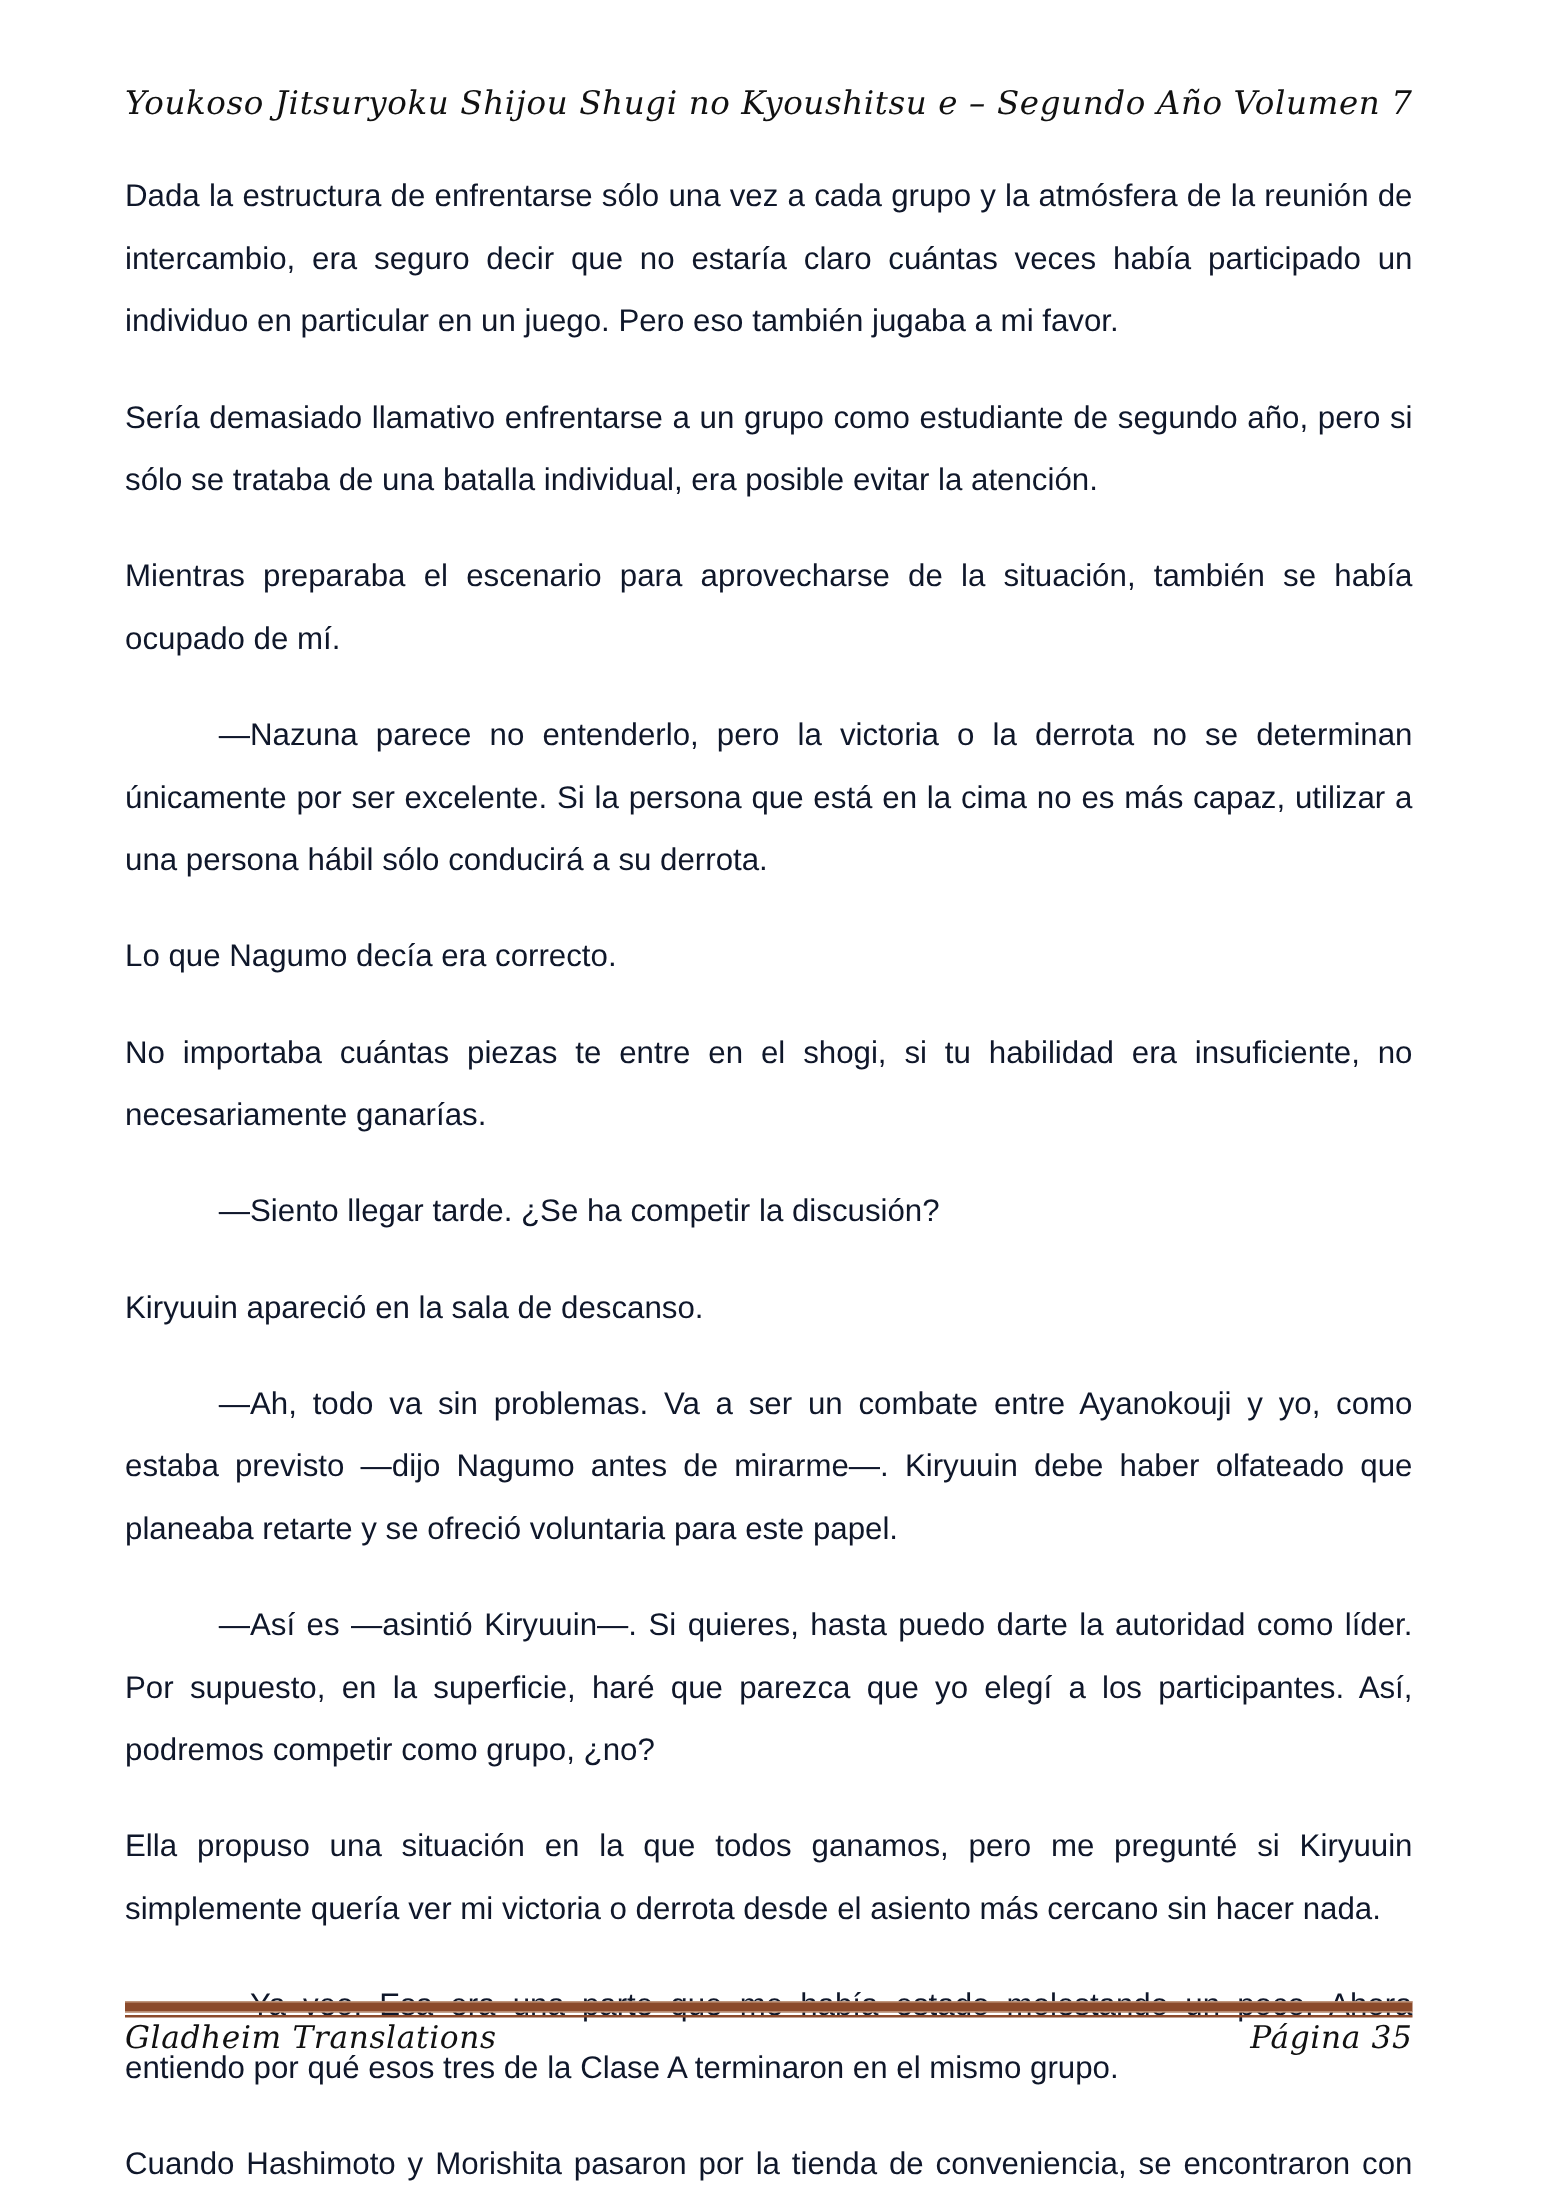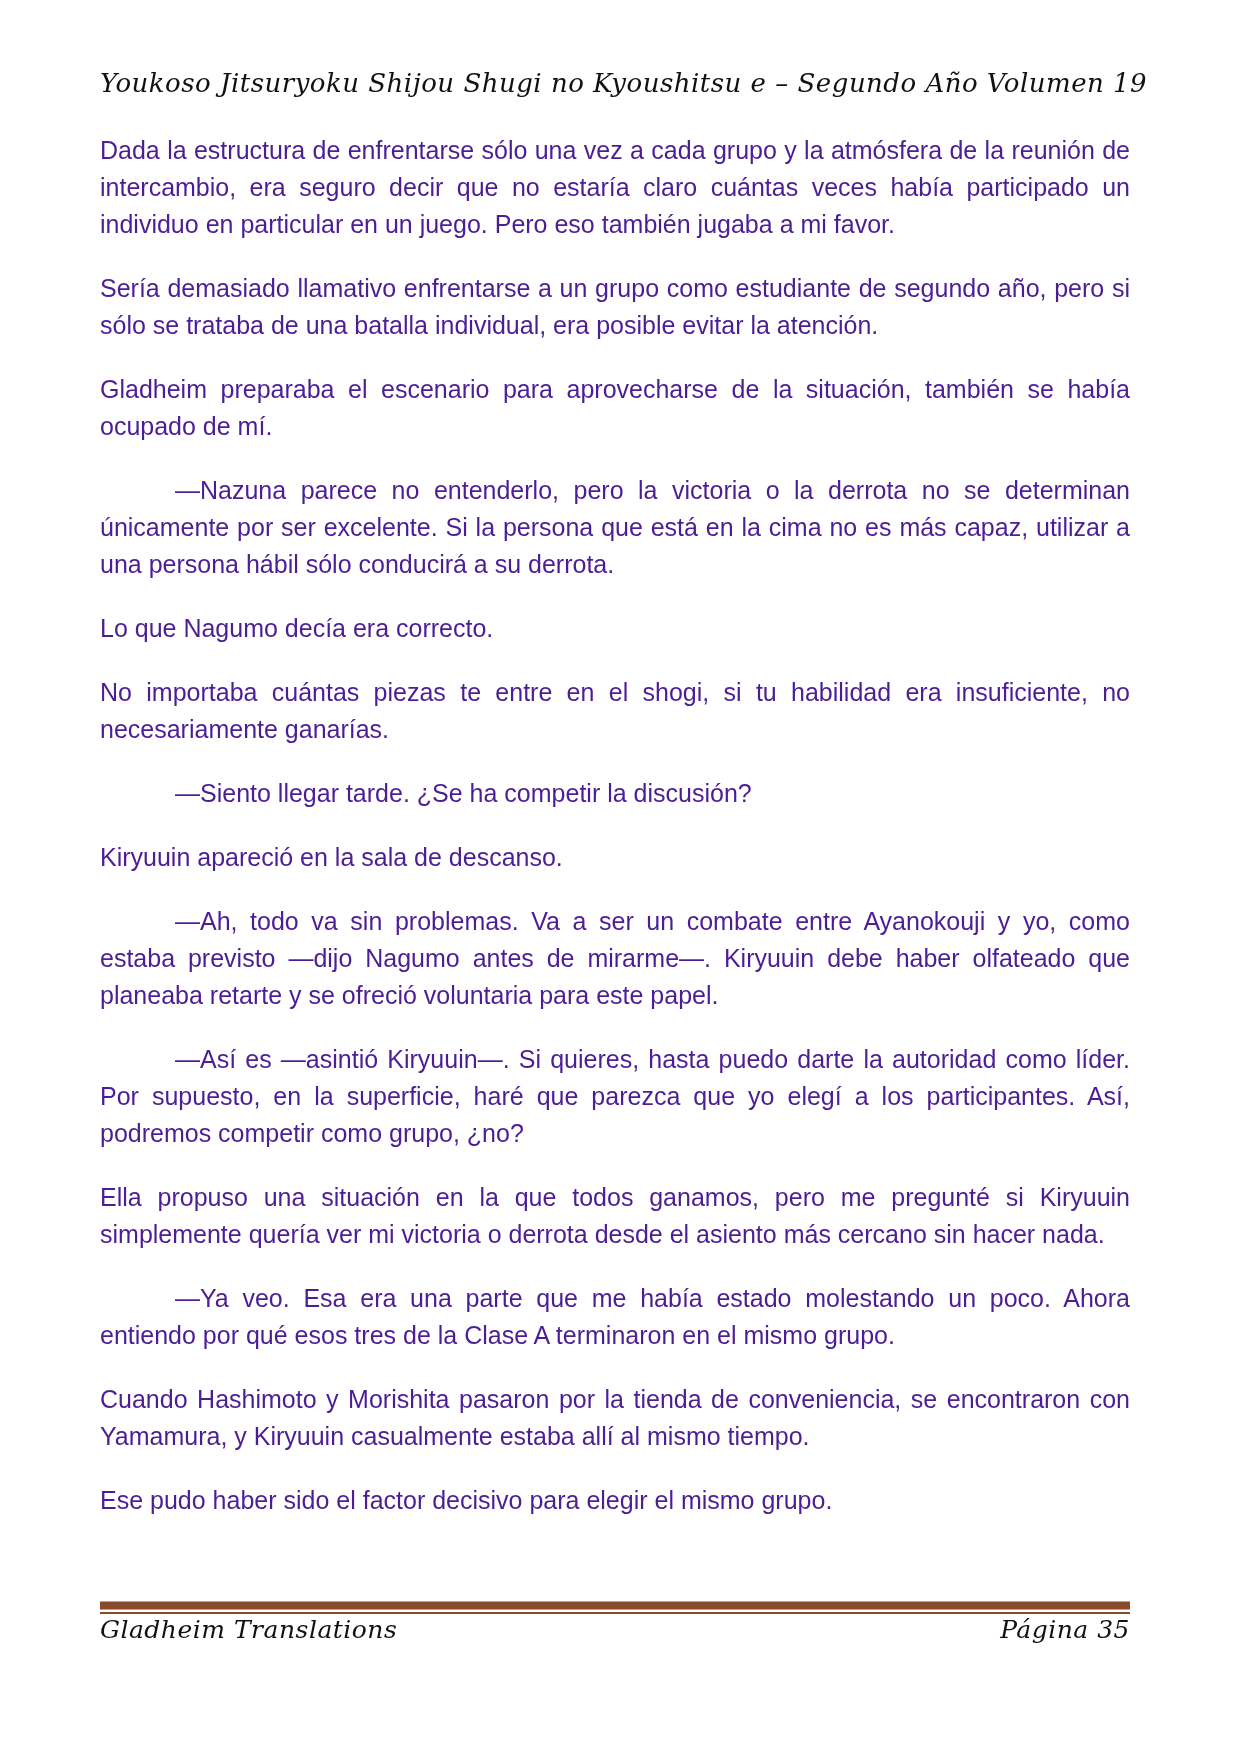--- a/index.html
+++ b/index.html
@@ -40,23 +40,23 @@
   }
   .doc-body {
     position: absolute;
     left: 100px;
     top: 132px;
     width: 1030px;
   }
   .para {
     margin: 0 0 27px 0;
     font-size: 25px;
-    line-height: 37px;
+    line-height: 50px;
     text-align: justify;
-    color: #4c1d95;
+    color: #0f172a;
   }
   .para.indent {
     text-indent: 75px;
   }
   .doc-footer {
     position: absolute;
     left: 100px;
     top: 1601px;
     width: 1030px;
   }
@@ -76,26 +76,26 @@
     margin-top: 1px;
     font-size: 25px;
     color: #111111;
   }
 </style>
 </head>
 <body>
 
 <div class="page">
 
-  <div class="doc-header script">Youkoso Jitsuryoku Shijou Shugi no Kyoushitsu e – Segundo Año Volumen 19</div>
+  <div class="doc-header script">Youkoso Jitsuryoku Shijou Shugi no Kyoushitsu e – Segundo Año Volumen 7</div>
 
   <div class="doc-body">
       <p class="para">Dada la estructura de enfrentarse sólo una vez a cada grupo y la atmósfera de la reunión de intercambio, era seguro decir que no estaría claro cuántas veces había participado un individuo en particular en un juego. Pero eso también jugaba a mi favor.</p>
       <p class="para">Sería demasiado llamativo enfrentarse a un grupo como estudiante de segundo año, pero si sólo se trataba de una batalla individual, era posible evitar la atención.</p>
-      <p class="para">Gladheim preparaba el escenario para aprovecharse de la situación, también se había ocupado de mí.</p>
+      <p class="para">Mientras preparaba el escenario para aprovecharse de la situación, también se había ocupado de mí.</p>
       <p class="para indent">—Nazuna parece no entenderlo, pero la victoria o la derrota no se determinan únicamente por ser excelente. Si la persona que está en la cima no es más capaz, utilizar a una persona hábil sólo conducirá a su derrota.</p>
       <p class="para">Lo que Nagumo decía era correcto.</p>
       <p class="para">No importaba cuántas piezas te entre en el shogi, si tu habilidad era insuficiente, no necesariamente ganarías.</p>
       <p class="para indent">—Siento llegar tarde. ¿Se ha competir la discusión?</p>
       <p class="para">Kiryuuin apareció en la sala de descanso.</p>
       <p class="para indent">—Ah, todo va sin problemas. Va a ser un combate entre Ayanokouji y yo, como estaba previsto —dijo Nagumo antes de mirarme—. Kiryuuin debe haber olfateado que planeaba retarte y se ofreció voluntaria para este papel.</p>
       <p class="para indent">—Así es —asintió Kiryuuin—. Si quieres, hasta puedo darte la autoridad como líder. Por supuesto, en la superficie, haré que parezca que yo elegí a los participantes. Así, podremos competir como grupo, ¿no?</p>
       <p class="para">Ella propuso una situación en la que todos ganamos, pero me pregunté si Kiryuuin simplemente quería ver mi victoria o derrota desde el asiento más cercano sin hacer nada.</p>
       <p class="para indent">—Ya veo. Esa era una parte que me había estado molestando un poco. Ahora entiendo por qué esos tres de la Clase A terminaron en el mismo grupo.</p>
       <p class="para">Cuando Hashimoto y Morishita pasaron por la tienda de conveniencia, se encontraron con Yamamura, y Kiryuuin casualmente estaba allí al mismo tiempo.</p>

